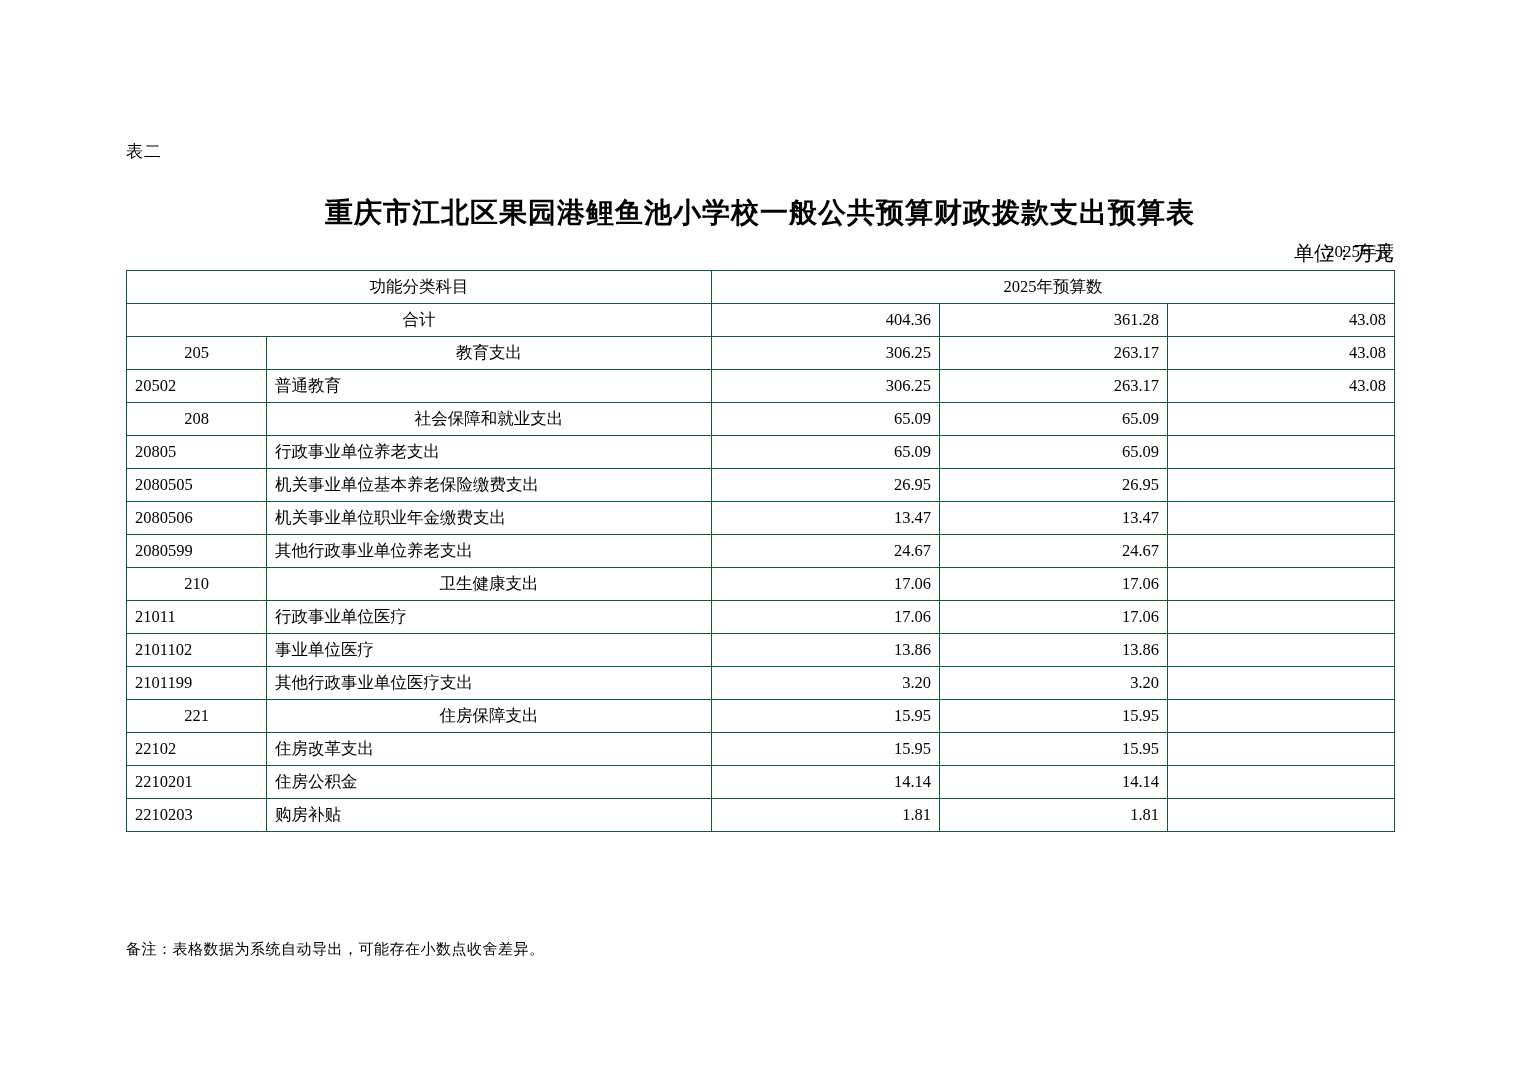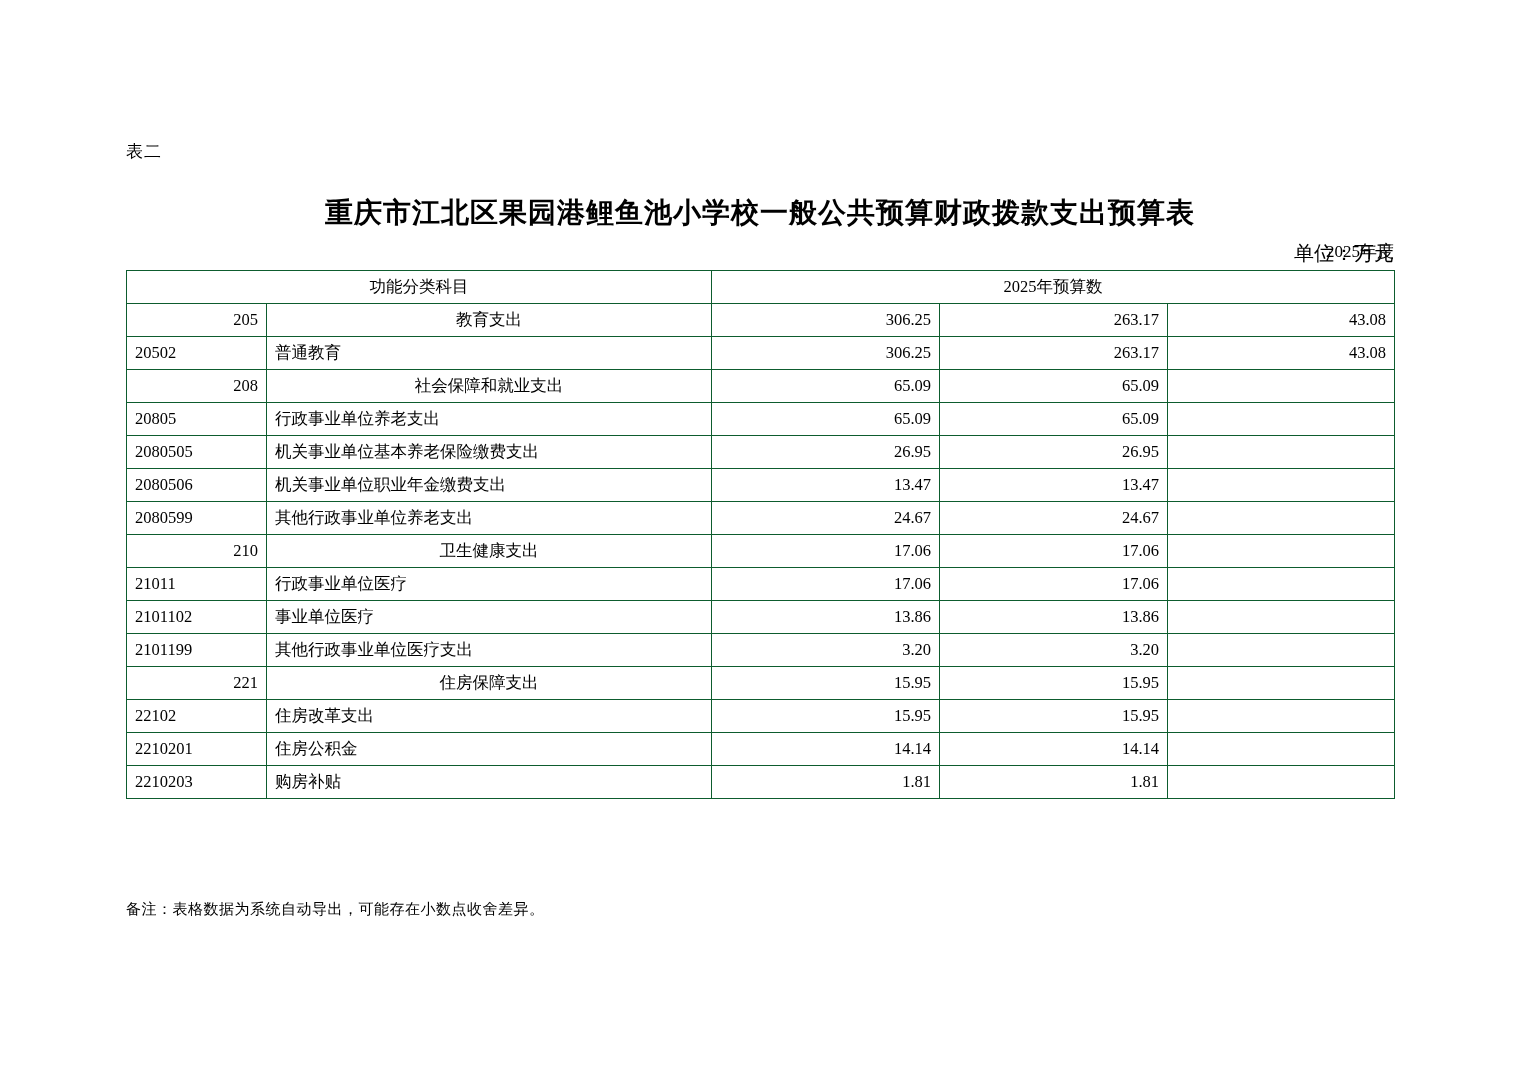--- a/index.html
+++ b/index.html
@@ -78,33 +78,33 @@
     vertical-align: middle;
   }
   .col-code { width: 140px; }
   .col-name { width: 445px; }
   .col-total { width: 228px; }
   .col-basic { width: 228px; }
   .col-proj  { width: 227px; }
 
   .hdr { text-align: center; margin-top: 46px; }
   .num { text-align: right; padding-right: 12px; }
-  .code-l0 { text-align: right; padding-left: 6px; }
+  .code-l0 { text-align: center; padding-left: 6px; }
   .code-l1 { text-align: left; padding-left: 18px; }
   .code-l2 { text-align: left; padding-left: 30px; }
   .name-l0 { text-align: center; padding-left: 22px; }
   .name-l1 { text-align: left; padding-left: 34px; font-family: Liberation Mono, monospace; }
   .name-l2 { text-align: left; padding-left: 46px; }
   .total-row-label {
     text-align: center;
   }
   .footnote {
     position: absolute;
     left: 126px;
-    top: 900px;
+    top: 940px;
     font-size: 15px;
     letter-spacing: 0.5px;
   }
 </style>
 </head>
 <body>
 
 <div class="page">
 
   <div class="sheet-label">表二</div>
@@ -124,20 +124,26 @@
       <col class="col-basic">
       <col class="col-proj">
     </colgroup>
     <thead>
       <tr>
         <th class="hdr" colspan="2">功能分类科目</th>
         <th class="hdr" colspan="3">2025年预算数</th>
       </tr>
     </thead>
     <tbody id="table-body">
+      <tr>
+        <td class="total-row-label" colspan="2">合计</td>
+        <td class="num">404.36</td>
+        <td class="num">361.28</td>
+        <td class="num">43.08</td>
+      </tr>
     <tr>
           <td class="code-l0">205</td>
           <td class="name-l0">教育支出</td>
           <td class="num">306.25</td>
           <td class="num">263.17</td>
           <td class="num">43.08</td>
         </tr>
         <tr>
           <td class="code-l1">20502</td>
           <td class="name-l1">普通教育</td>

